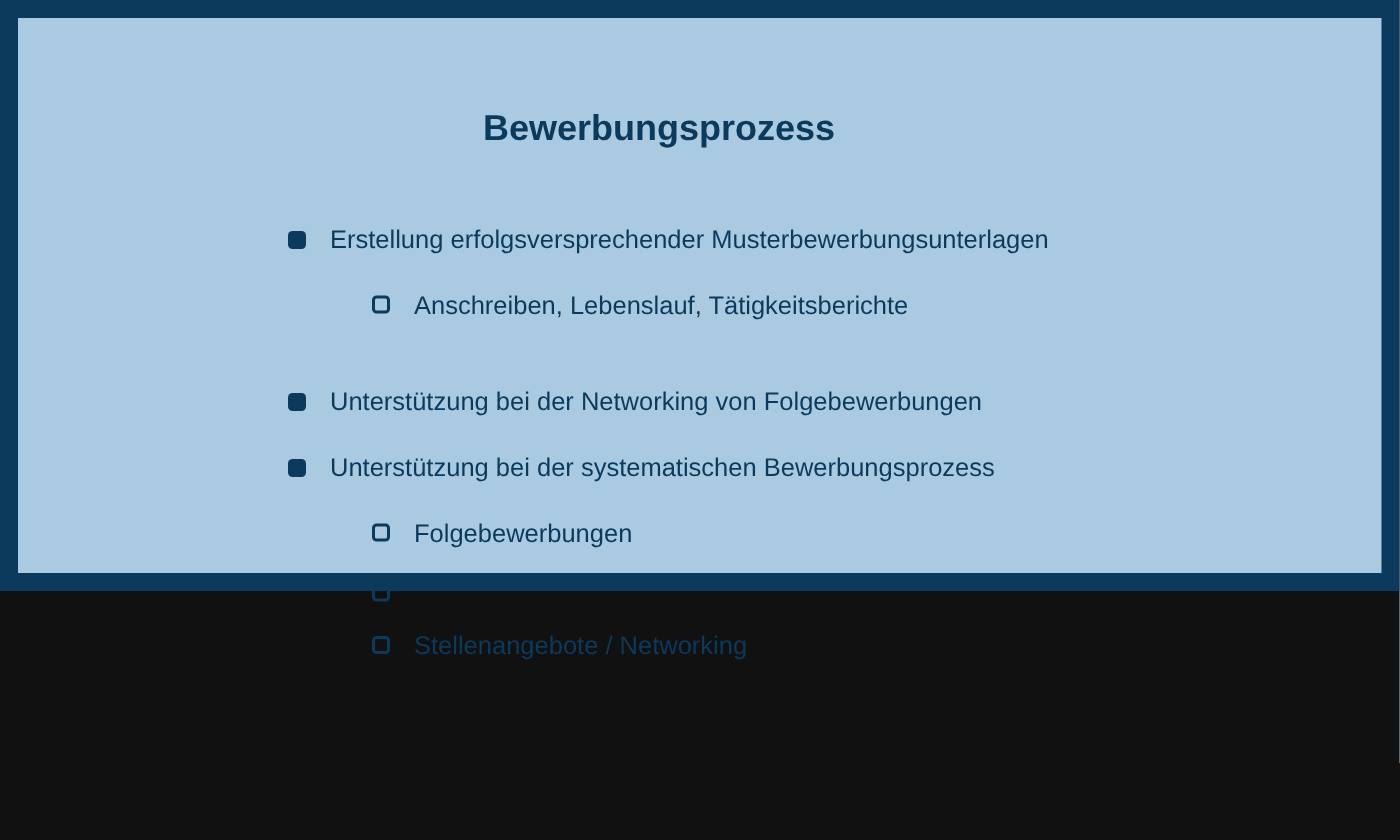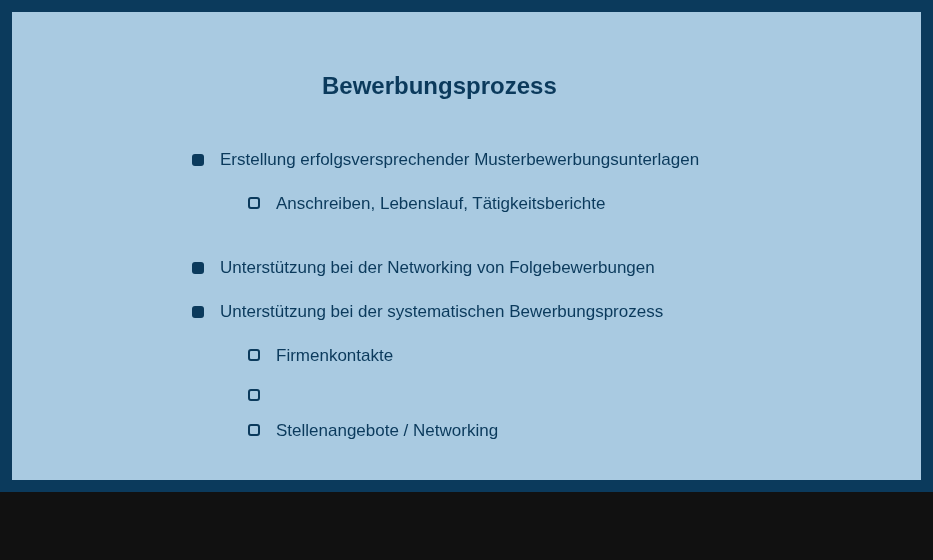--- a/index.html
+++ b/index.html
@@ -5,21 +5,21 @@
     * { margin: 0; padding: 0; box-sizing: border-box; }
     body {
       width: 933px;
       height: 560px;
       background: #111;
       font-family: 'Segoe UI', Arial, sans-serif;
       overflow: hidden;
     }
     .outer-frame {
       width: 933px;
-      height: 492px;
+      height: 394px;
       background: #0b3a5c;
       padding: 12px;
     }
     .inner-panel {
       width: 100%;
       height: 100%;
       background: #a9cae1;
       padding: 60px 80px 40px 180px;
       color: #0b3a5c;
     }
@@ -96,21 +96,21 @@
         </li>
         <li>
           <span class="bullet-filled"></span>
           <div class="item-content"><span>Unterstützung bei der Networking von Folgebewerbungen</span></div>
         </li>
         <li>
           <span class="bullet-filled"></span>
           <div class="item-content"><span>Unterstützung bei der systematischen Bewerbungsprozess</span><ul class="sublist">
               <li>
                 <span class="bullet-hollow"></span>
-                <span>Firmenkontakte</span>
+                <span>Folgebewerbungen</span>
               </li>
               <li>
                 <span class="bullet-hollow"></span>
               </li>
               <li>
                 <span class="bullet-hollow"></span>
                 <span>Stellenangebote / Networking</span>
               </li>
             </ul></div>
         </li>

